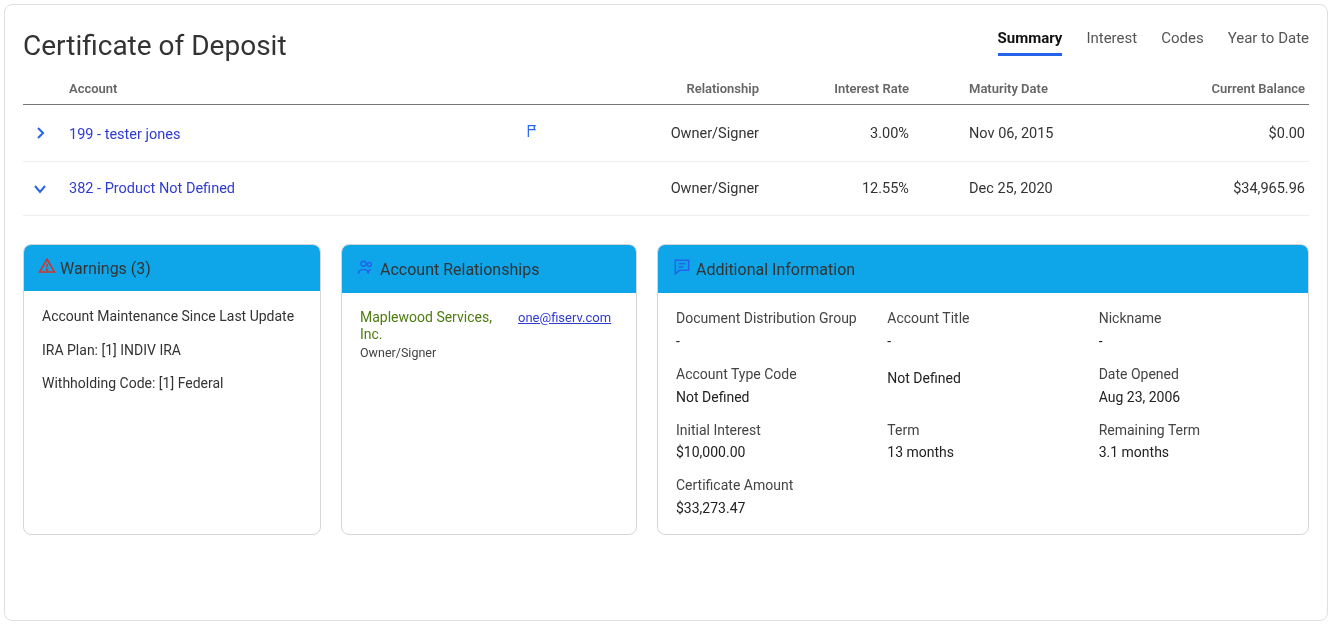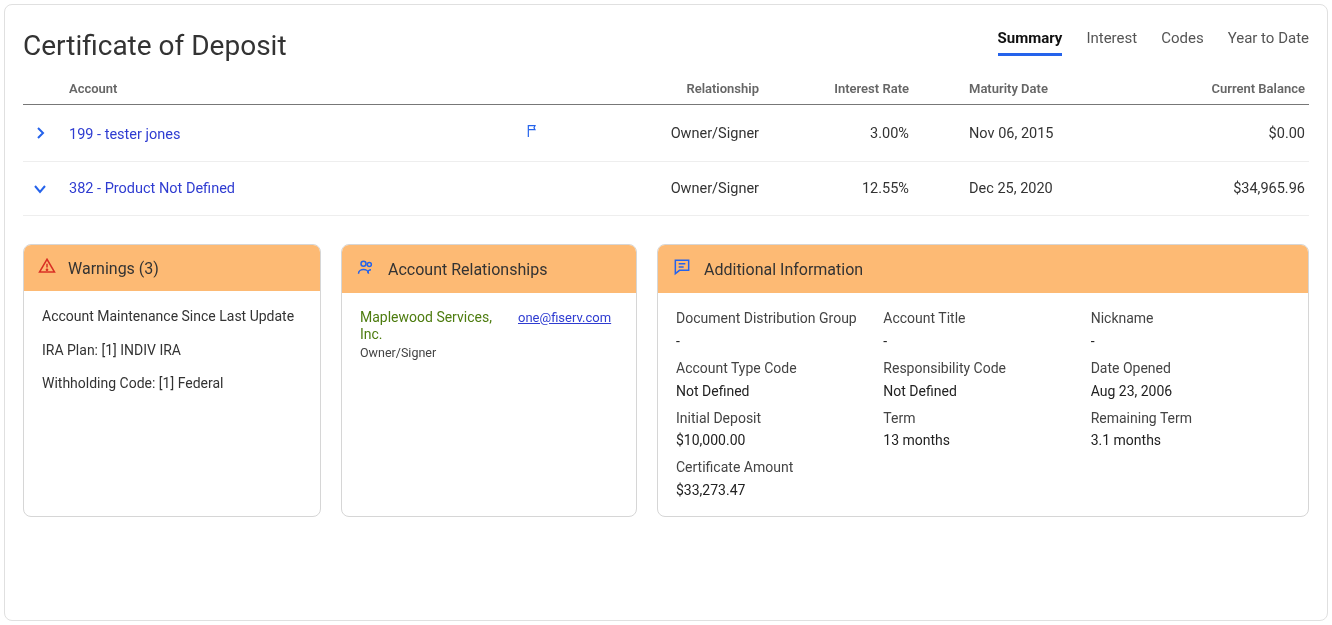--- a/index.html
+++ b/index.html
@@ -84,25 +84,25 @@
       border: 1px solid #d6d6d6;
       border-radius: 8px;
       overflow: hidden;
       display: flex;
       flex-direction: column;
     }
     .card-warnings { width: 298px; flex: 0 0 298px; }
     .card-relationships { width: 296px; flex: 0 0 296px; }
     .card-info { flex: 1 1 0; }
     .card-header {
-      background: #fdba74;
+      background: #0ea5e9;
       padding: 12px 14px;
       display: flex;
       align-items: center;
-      gap: 12px;
+      gap: 4px;
       font-size: 16px;
       color: #333;
     }
     .card-body {
       padding: 16px 18px;
       font-size: 14px;
       color: #333;
       flex: 1;
     }
     .warn-icon { color: #d93025; }
@@ -112,21 +112,20 @@
     .rel-role { font-size: 12.5px; color: #444; margin-top: 2px;}
     .rel-email { color: #2f3cd1; text-decoration: underline; font-size: 13px; word-break: break-all; }
     .rel-row { display:flex; gap: 14px; }
     .rel-left { flex: 1; }
     .rel-right { width: 100px; }
     .info-grid {
       display: grid;
       grid-template-columns: repeat(3, 1fr);
       column-gap: 20px;
       row-gap: 14px;
-      gap: 8px;
     }
     .info-label { font-size: 14px; color: #444; }
     .info-value { font-size: 14px; color: #222; margin-top: 4px; }
     .info-cell { line-height: 1.35; }
   </style>
 </head>
 <body>
 
 <div class="container">
 
@@ -253,29 +252,28 @@
           </div>
           <div class="info-cell">
             <div class="info-label">Nickname</div>
             <div class="info-value">-</div>
           </div>
           <div class="info-cell">
             <div class="info-label">Account Type Code</div>
             <div class="info-value">Not Defined</div>
           </div>
           <div class="info-cell">
-            <div class="info-label">Responsibility Code</div>
             <div class="info-value">Not Defined</div>
           </div>
           <div class="info-cell">
             <div class="info-label">Date Opened</div>
             <div class="info-value">Aug 23, 2006</div>
           </div>
           <div class="info-cell">
-            <div class="info-label">Initial Deposit</div>
+            <div class="info-label">Initial Interest</div>
             <div class="info-value">$10,000.00</div>
           </div>
           <div class="info-cell">
             <div class="info-label">Term</div>
             <div class="info-value">13 months</div>
           </div>
           <div class="info-cell">
             <div class="info-label">Remaining Term</div>
             <div class="info-value">3.1 months</div>
           </div>

